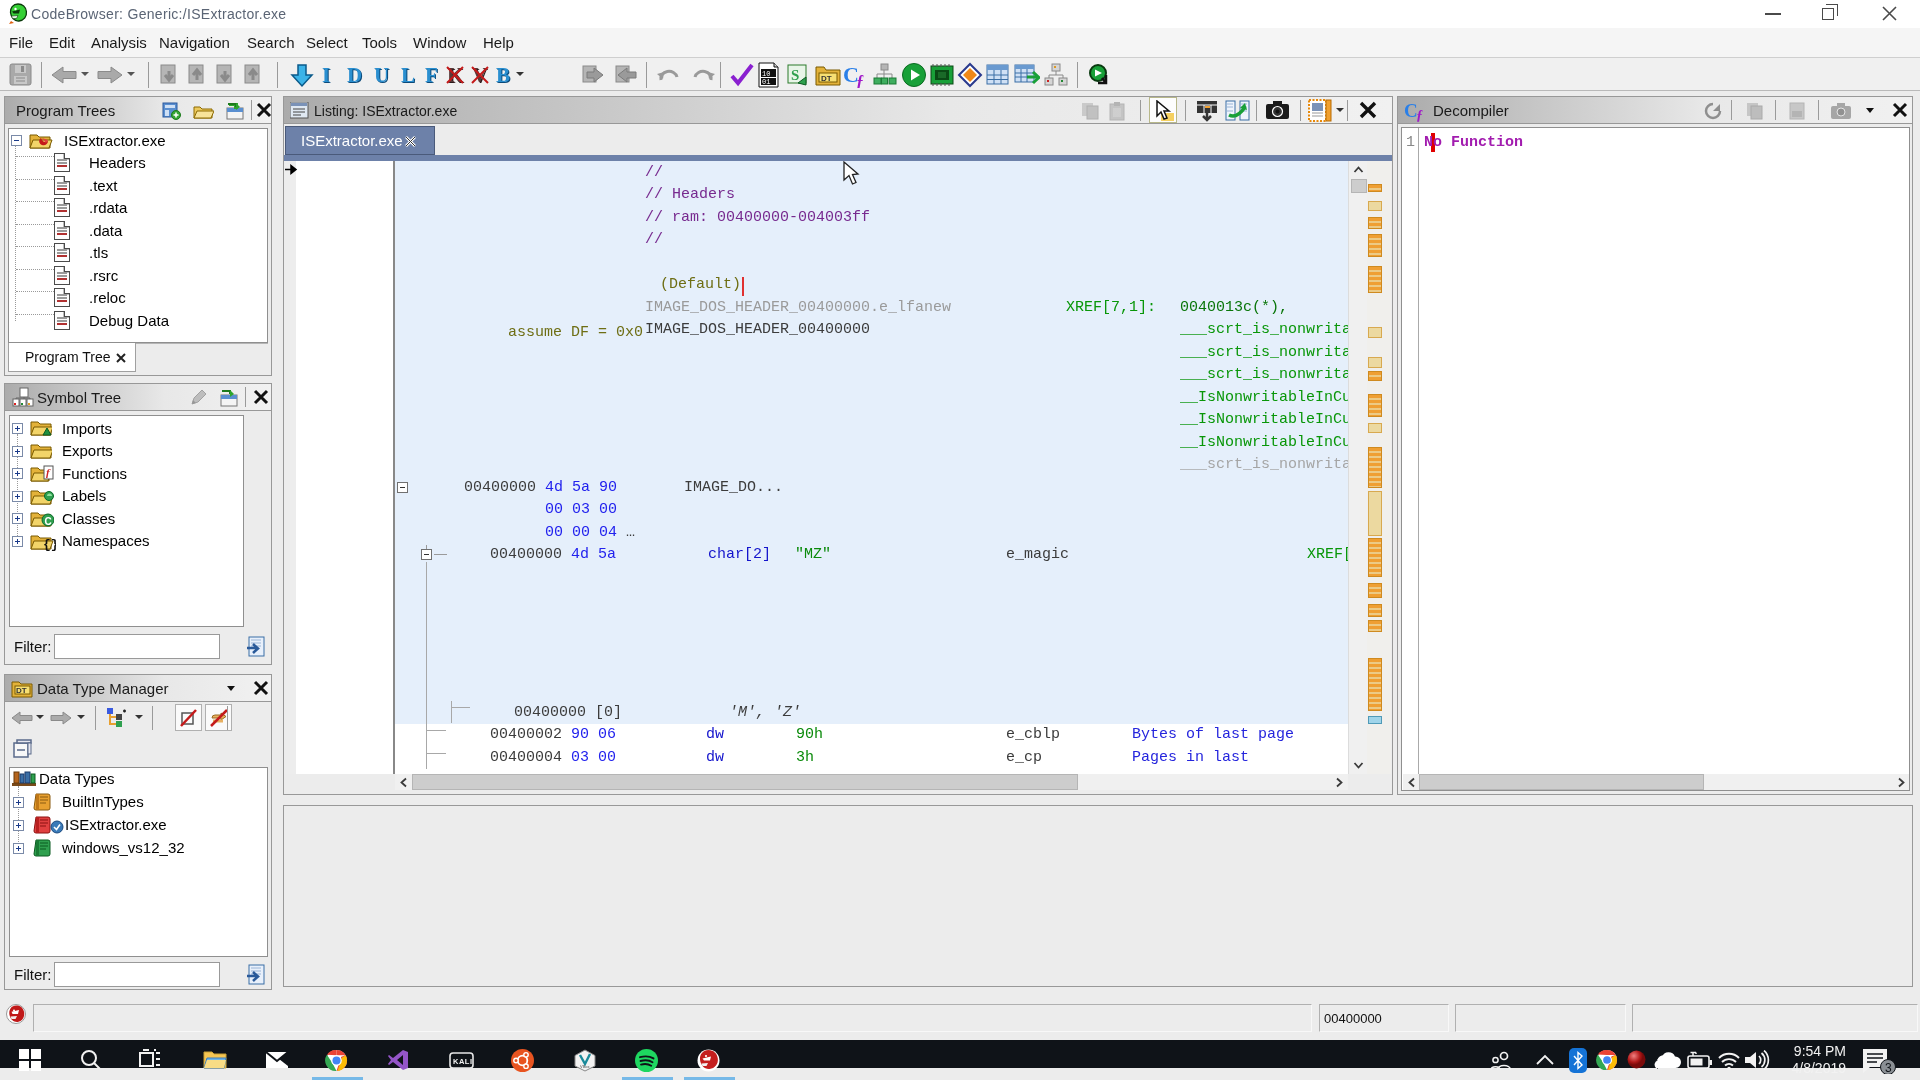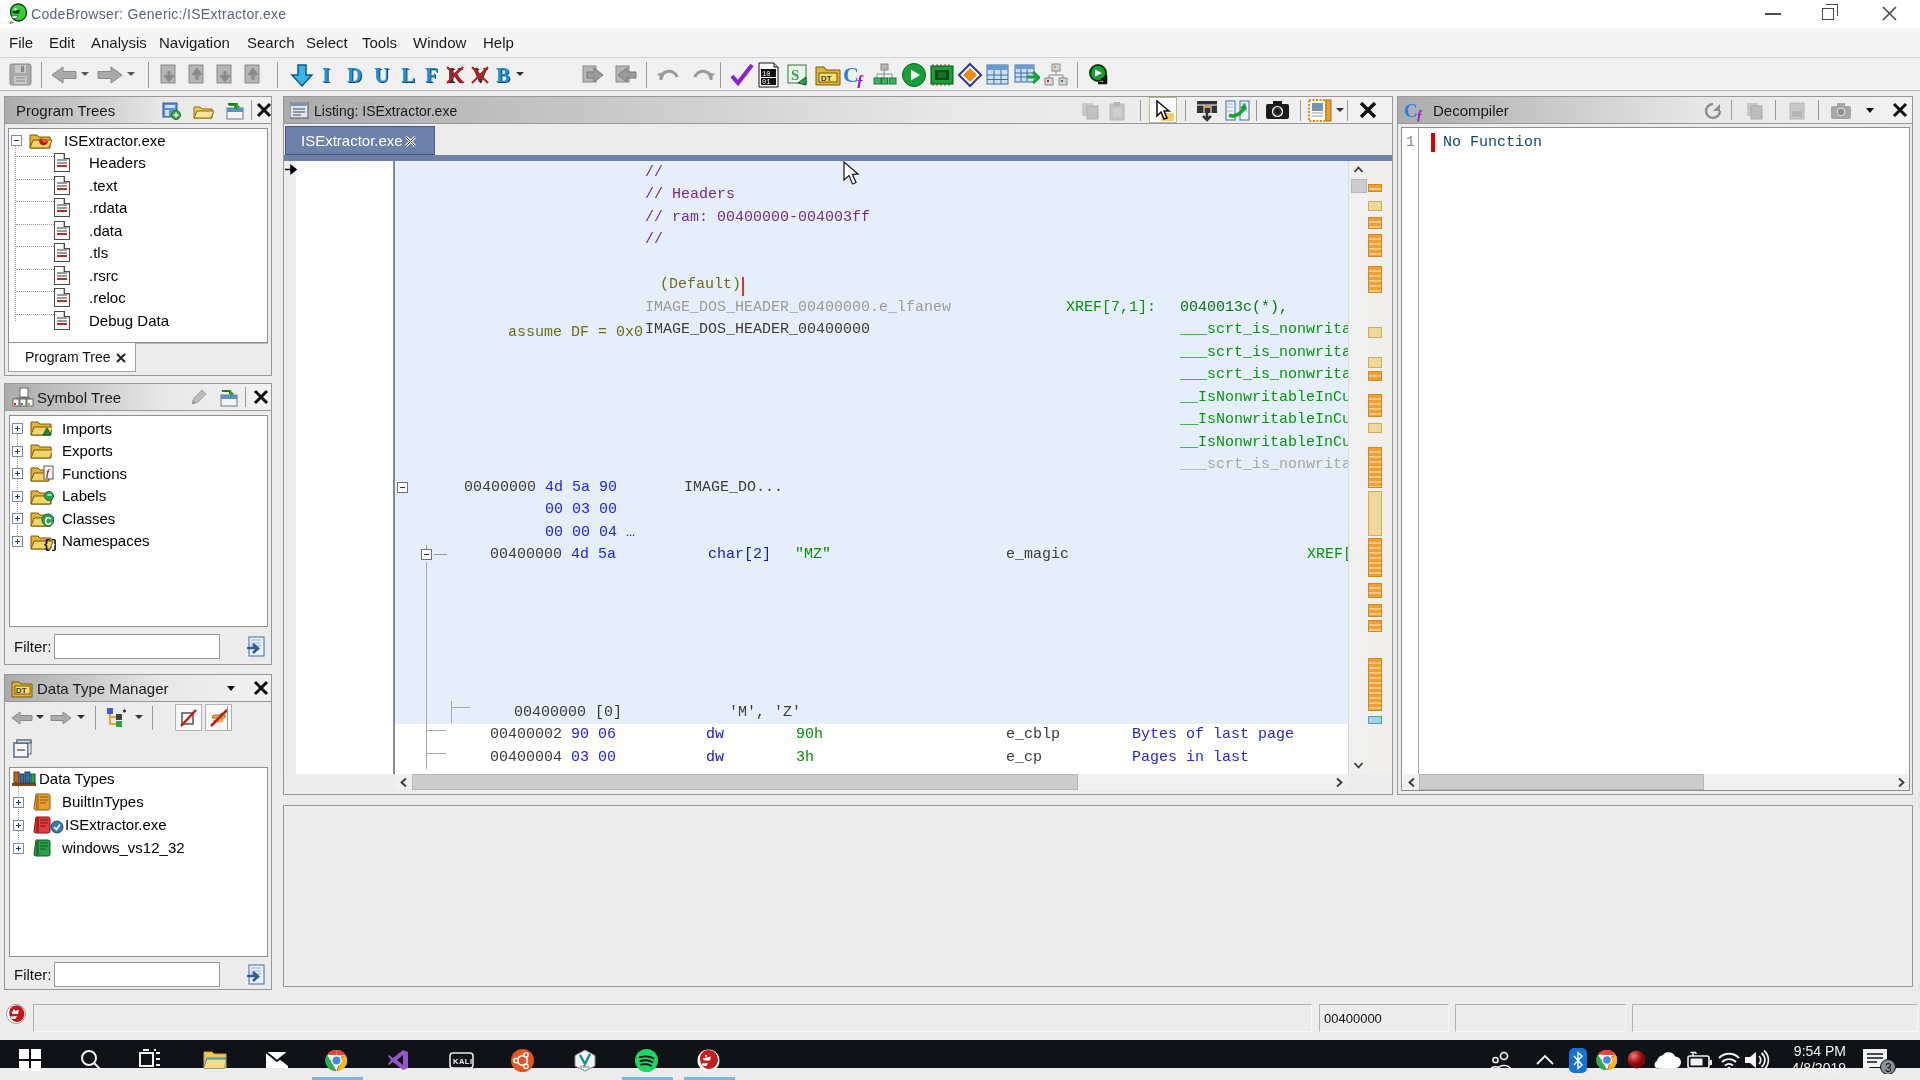--- a/index.html
+++ b/index.html
@@ -297,21 +297,21 @@
         <rect x="3" y="7" width="16" height="11" fill="#f4f4f4" stroke="#777"></rect>
         <rect x="3" y="7" width="16" height="4" fill="#5a8fd0"></rect>
         <path d="M4 3 L12 3 L12 6" stroke="#1c7a1c" fill="none" stroke-width="2"></path>
         <path d="M12 2 L16 6 L12 9 Z" fill="#2da52d"></path>
       </svg>
     <div class="vdiv" style="left:240px;top:3px;height:20px;"></div>
     <svg class="abs" style="left:248px;top:5px;" width="16" height="16">
         <path d="M2 2 L14 14 M14 2 L2 14" stroke="#111" stroke-width="3"></path>
       </svg>
   </div>
-  <div class="pwhite" style="left:4px;top:31px;width:259px;height:212px;text-align:right;" id="symtree-body">
+  <div class="pwhite" style="left:4px;top:31px;width:235px;height:212px;text-align:right;" id="symtree-body">
     <div class="abs" style="left:7px;top:18px;width:1px;height:108px;border-left:1px dotted #9a9a9a;"></div>
     <div class="stp" style="top:7px;"></div>
     <svg class="sfold" style="top:3px;" width="22" height="18">
         <path d="M1 3 L8 3 L10 5 L21 5 L21 16 L1 16 Z" fill="#e3b23a" stroke="#7a5a00"></path>
         <path d="M1 16 L4 8 L23 8 L20 16 Z" fill="#f2d469" stroke="#7a5a00"></path>
         <path d="M13 16 L17 9 L21 16 Z" fill="#1f8f3f" stroke="#0a5a20"></path>
       </svg>
     <span class="tlabel" style="left:52px;top:4px;">Imports</span>
     <div class="stp" style="top:30px;"></div>
     <svg class="sfold" style="top:26px;" width="22" height="18">
@@ -579,21 +579,21 @@
       <span class="line" style="left:287px;top:385px;color:#2222ee;">4d 5a</span>
       <span class="line" style="left:424px;top:385px;color:#1414cc;">char[2]</span>
       <span class="line" style="left:511px;top:385px;color:#0a8a0a;">"MZ"</span>
       <span class="line" style="left:722px;top:385px;color:#3c3c3c;">e_magic</span>
       <span class="line" style="left:1023px;top:385px;color:#089608;">XREF[</span>
       <span class="abs" style="left:142px;top:401px;width:1px;height:207px;background:#a8a8a8;"></span>
       <span class="abs" style="left:167px;top:540px;width:1px;height:22px;background:#a8a8a8;"></span>
       <span class="abs" style="left:167px;top:546px;width:19px;height:1px;background:#a8a8a8;"></span>
       <span class="line" style="left:230px;top:543px;color:#3c3c3c;">00400000</span>
       <span class="line" style="left:311px;top:543px;color:#3c3c3c;">[0]</span>
-      <span class="line" style="left:445px;top:543px;color:#3c3c3c;">'M', 'Z'</span>
+      <span class="line" style="left:445px;top:543px;color:#3c3c3c;font-style:italic;">'M', 'Z'</span>
       <span class="abs" style="left:142px;top:569px;width:20px;height:1px;background:#a8a8a8;"></span>
       <span class="line" style="left:206px;top:565px;color:#3c3c3c;">00400002</span>
       <span class="line" style="left:287px;top:565px;color:#2222ee;">90 06</span>
       <span class="line" style="left:422px;top:565px;color:#1414cc;">dw</span>
       <span class="line" style="left:512px;top:565px;color:#0a8a0a;">90h</span>
       <span class="line" style="left:722px;top:565px;color:#3c3c3c;">e_cblp</span>
       <span class="line" style="left:848px;top:565px;color:#2525dd;">Bytes of last page</span>
       <span class="abs" style="left:142px;top:592px;width:20px;height:1px;background:#a8a8a8;"></span>
       <span class="line" style="left:206px;top:588px;color:#3c3c3c;">00400004</span>
       <span class="line" style="left:287px;top:588px;color:#2222ee;">03 00</span>
@@ -678,21 +678,21 @@
       </svg>
     <div class="caret" style="left:468px;top:11px;border-top-color:#111;"></div>
     <svg class="abs" style="left:494px;top:5px;" width="16" height="16">
         <path d="M2 2 L14 14 M14 2 L2 14" stroke="#111" stroke-width="3"></path>
       </svg>
   </div>
   <div class="pwhite" style="left:3px;top:30px;width:509px;height:664px;">
     <span class="abs mono" style="left:4px;top:6px;color:#888;font-size:15px;">1</span>
     <div class="abs" style="left:16px;top:0;width:1px;height:662px;background:#aaa;"></div>
     <div class="abs" style="left:29px;top:5px;width:4px;height:19px;background:#e00000;"></div>
-    <span class="abs mono" style="left:41px;top:6px;color:#0c4a6e;font-size:15px;font-weight:normal;">No Function</span>
+    <span class="abs mono" style="left:22px;top:6px;color:#a21caf;font-size:15px;font-weight:bold;">No Function</span>
 
     <div class="sbtrack" style="left:1px;top:646px;width:506px;height:16px;">
       <svg class="abs" style="left:4px;top:3px;" width="10" height="11">
           <path d="M7 1.5 L2.5 5.5 L7 9.5" fill="none" stroke="#3a3a3a" stroke-width="1.8"></path>
         </svg>
       <div class="sbthumb" style="left:16px;top:0px;width:285px;height:16px;"></div>
       <svg class="abs" style="right:3px;top:3px;" width="10" height="11">
           <path d="M3 1.5 L7.5 5.5 L3 9.5" fill="none" stroke="#3a3a3a" stroke-width="1.8"></path>
         </svg>
     </div>

